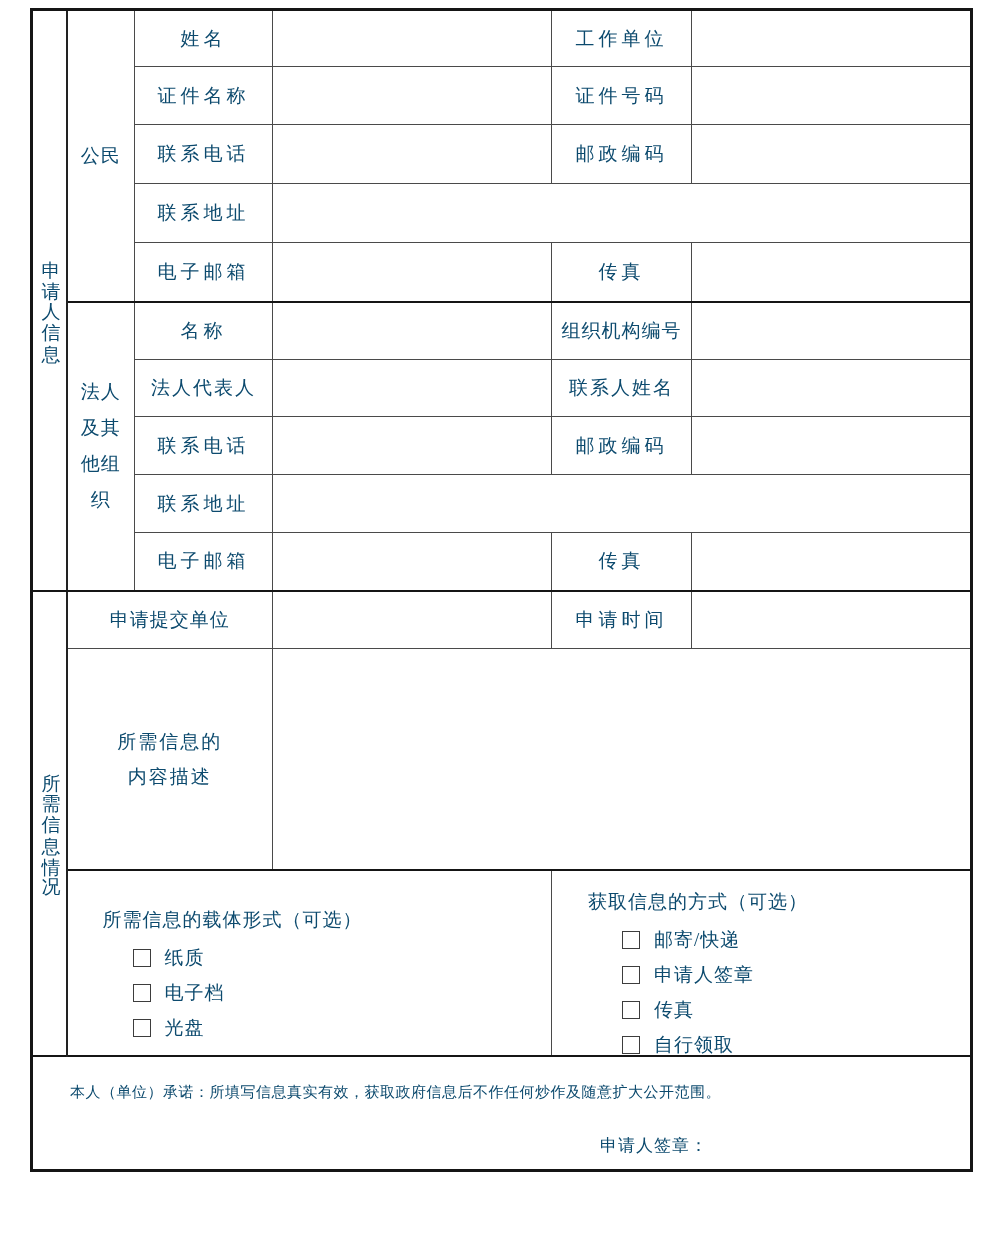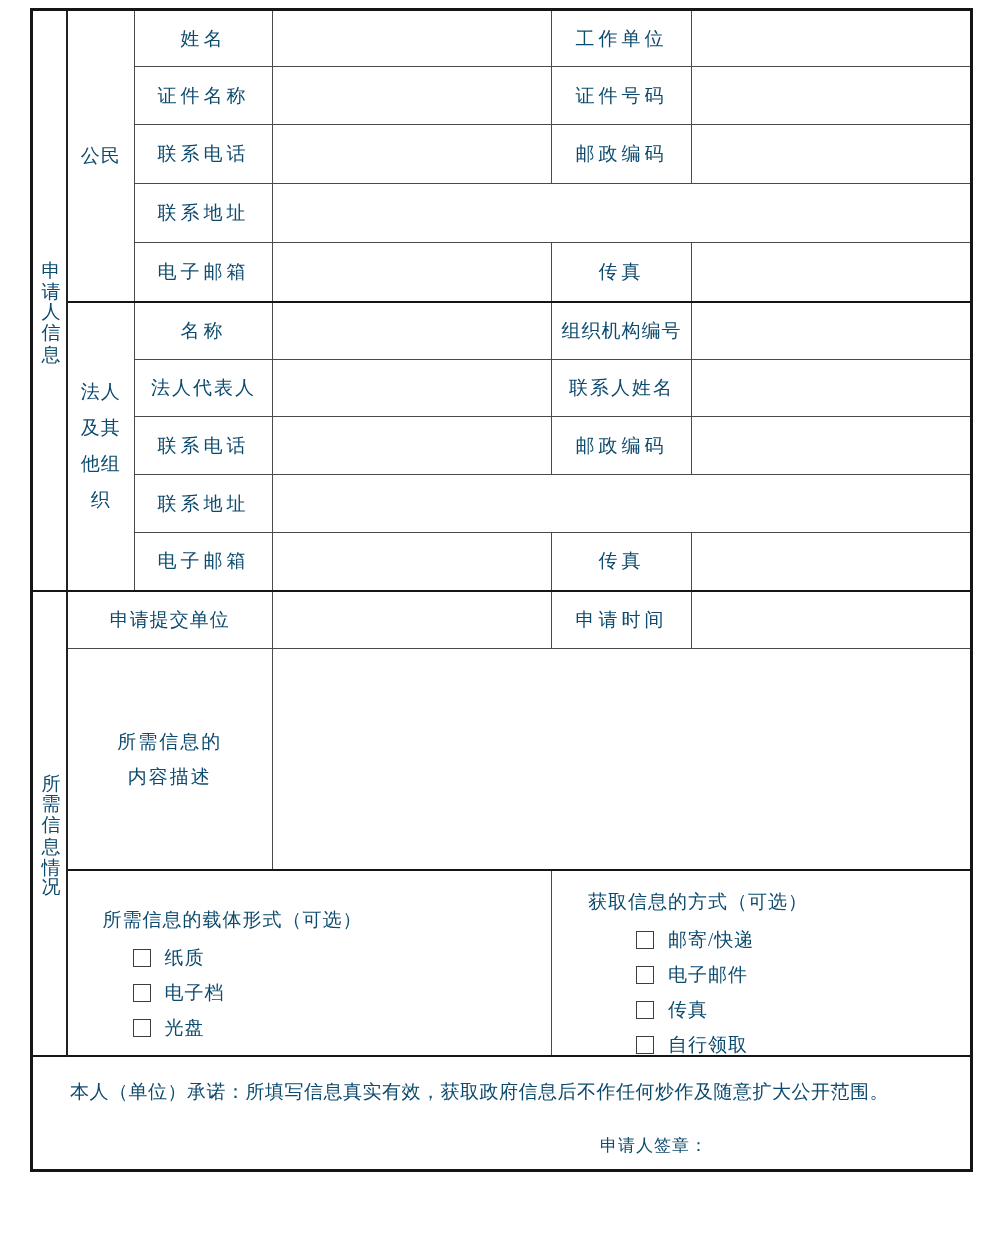--- a/index.html
+++ b/index.html
@@ -43,24 +43,24 @@
   .opt{display:flex;align-items:center;margin-top:16px;height:19px;}
   .cbx{
     display:inline-block;width:16px;height:16px;
     border:1.5px solid #3d3d3d;background:#fff;
     margin-right:14px;flex:0 0 auto;
   }
   .opt-label{font-size:19px;letter-spacing:1px;}
   .cell-carrier{padding:36px 10px 0 35px;}
   .cell-delivery{padding:18px 10px 0 36px;}
   .cell-carrier .opt{margin-left:30px;font-family:Liberation Serif, serif;}
-  .cell-delivery .opt{margin-left:48px;}
+  .cell-delivery .opt{margin-left:34px;}
   
   td.decl{vertical-align:top;padding:22px 20px 0 37px;}
-  .decl-text{font-size:19px;line-height:26px;letter-spacing:0.5px;}
+  .decl-text{font-size:15px;line-height:26px;letter-spacing:0.5px;}
   .sign-line{font-size:17px;margin-top:29px;margin-left:530px;letter-spacing:1px;}
 </style>
 </head>
 <body>
 
 <table class="form">
   <colgroup>
     <col style="width:35px">
       <col style="width:68px">
       <col style="width:138px">
@@ -160,21 +160,21 @@
       </div>
     </td>
     <td class="checkcell cell-delivery bt-thick" colspan="2">
       <div class="chk-title">获取信息的方式（可选）</div>
       <div class="opt">
         <span class="cbx"></span>
         <span class="opt-label">邮寄/快递</span>
       </div>
       <div class="opt">
         <span class="cbx"></span>
-        <span class="opt-label">电子邮件</span>
+        <span class="opt-label">申请人签章</span>
       </div>
       <div class="opt">
         <span class="cbx"></span>
         <span class="opt-label">传真</span>
       </div>
       <div class="opt">
         <span class="cbx"></span>
         <span class="opt-label">自行领取</span>
       </div>
     </td>

